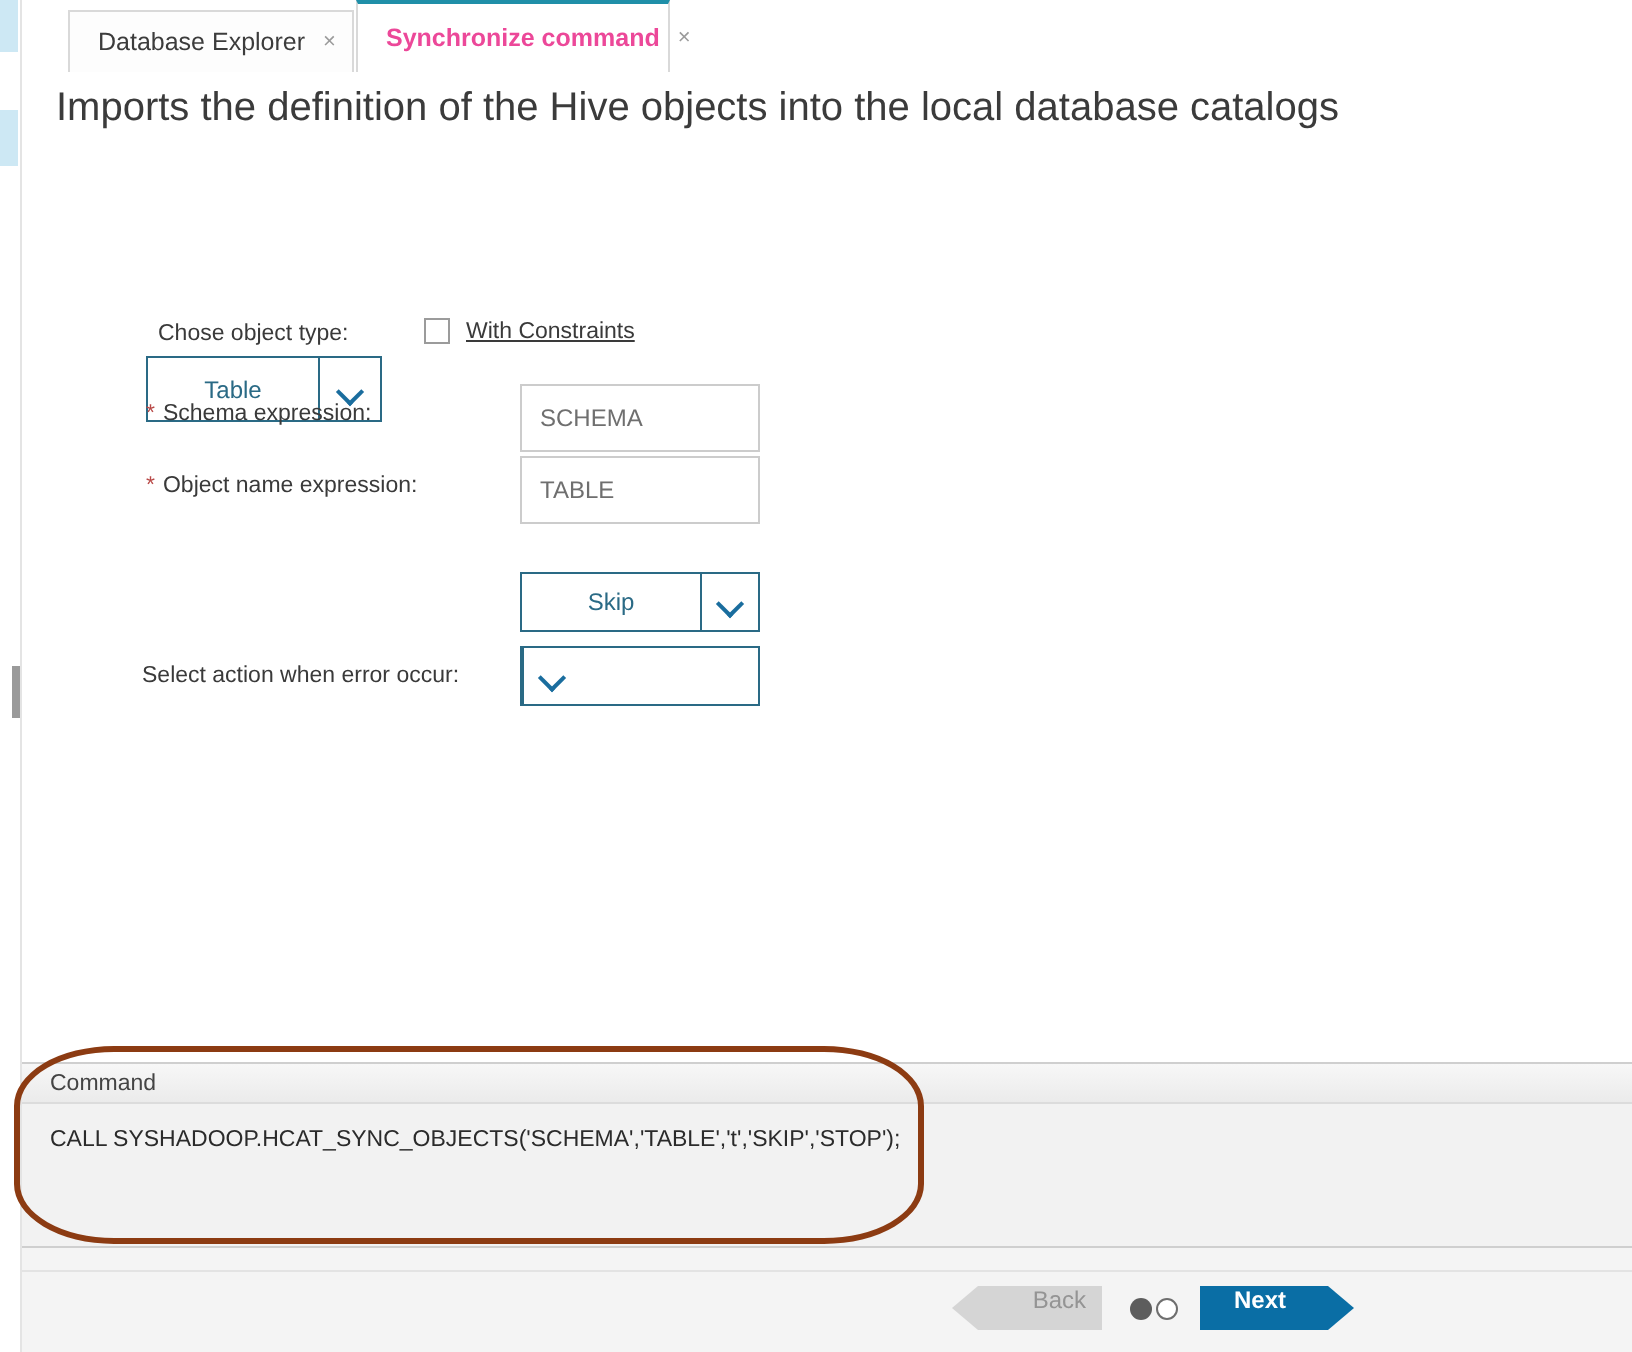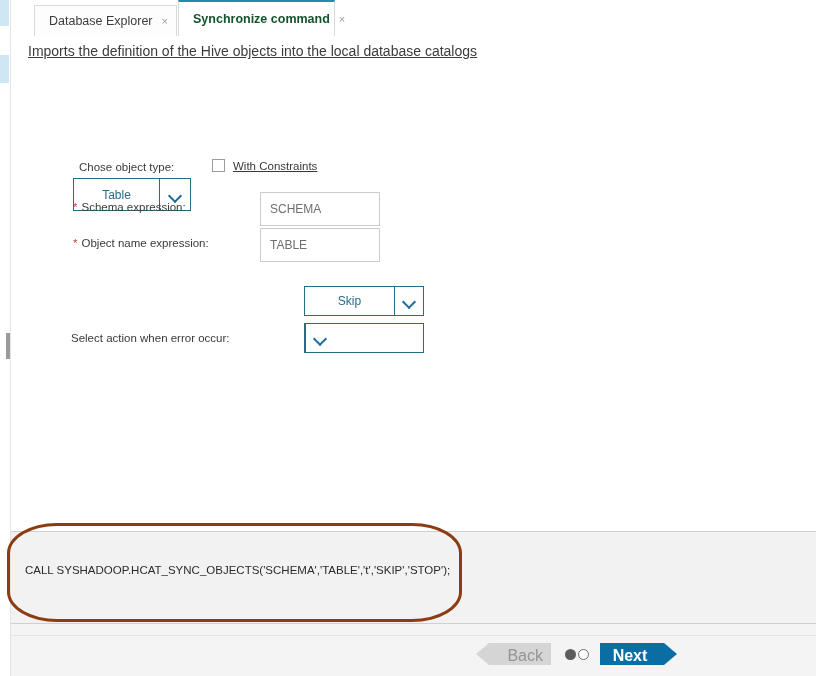--- a/index.html
+++ b/index.html
@@ -100,38 +100,37 @@
   }
   #tab-synchronize-command {
     left: 155px;
     width: 157px;
     background: #ffffff;
     border-top: 2px solid #1f8fa8;
     height: 36px;
     top: 0;
     z-index: 3;
   }
-  #tab-synchronize-command .tab-label { font-weight: bold; color: #14532d; }
+  #tab-synchronize-command .tab-label { font-weight: bold; color: #ec4899; }
 
   
   #content {
     position: absolute;
     left: 0; top: 36px;
     width: 805px;
     height: 495px;
     background: #ffffff;
   }
 
   #page-title {
     position: absolute;
     left: 17px; top: 7px;
-    font-size: 14px;
+    font-size: 20px;
     color: #3b3b3b;
     white-space: nowrap;
-    text-decoration: underline;
   }
 
   
   #radio-row {
     position: absolute;
     left: 43px; top: 40px;
     display: flex;
     align-items: center;
   }
   .radio-item {
@@ -274,21 +273,20 @@
   .action-select {
     position: absolute;
     left: 249px;
     width: 120px; height: 30px;
     box-sizing: border-box;
     border: 1.5px solid #2a6a85;
     background: #ffffff;
     display: flex;
     align-items: stretch;
     cursor: pointer;
-    margin-left: 44px;
   }
   #exists-select { top: 250px; }
   #error-select  { top: 287px; }
   .action-select .select-arrow-box { width: 28px; }
 
   
   #command-panel {
     position: absolute;
     left: 0; top: 531px;
     width: 805px;
@@ -354,22 +352,22 @@
   #nav-group {
     position: absolute;
     left: 478px; top: 7px;
     display: flex;
     align-items: center;
   }
   .arrow-btn {
     position: relative;
     height: 22px;
     display: flex;
-    align-items: flex-end;
-    font-size: 16px;
+    align-items: flex-start;
+    font-size: 12px;
     white-space: nowrap;
   }
   #back-button {
     width: 62px;
     background: #d5d5d5;
     color: #949494;
     justify-content: flex-end;
     padding-right: 8px;
     box-sizing: border-box;
     cursor: default;
@@ -476,20 +474,23 @@
     <div class="field-label" id="error-label">Select action when error occur:</div>
     <div class="action-select" id="error-select">
       <div class="select-arrow-box">
         <span class="chev"></span>
       </div>
     </div>
 
   </div>
 
   <div id="command-panel">
+    <div id="command-panel-header">
+      <span id="command-panel-title">Command</span>
+    </div>
     <div id="command-text">CALL SYSHADOOP.HCAT_SYNC_OBJECTS('SCHEMA','TABLE','t','SKIP','STOP');</div>
   </div>
 
   <div id="footer-spacer"></div>
   <div id="footer-bar">
     <div id="nav-group">
       <div class="arrow-btn" id="back-button">
         <span>Back</span>
       </div>
       <div id="page-dots">

